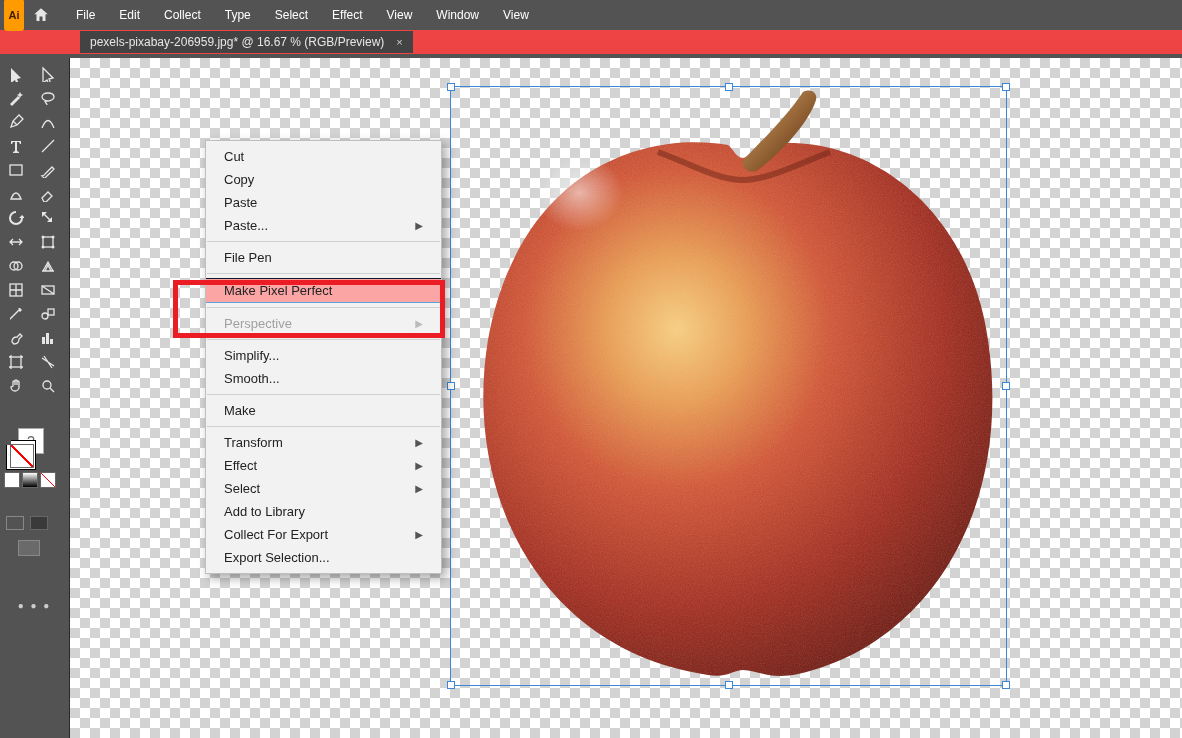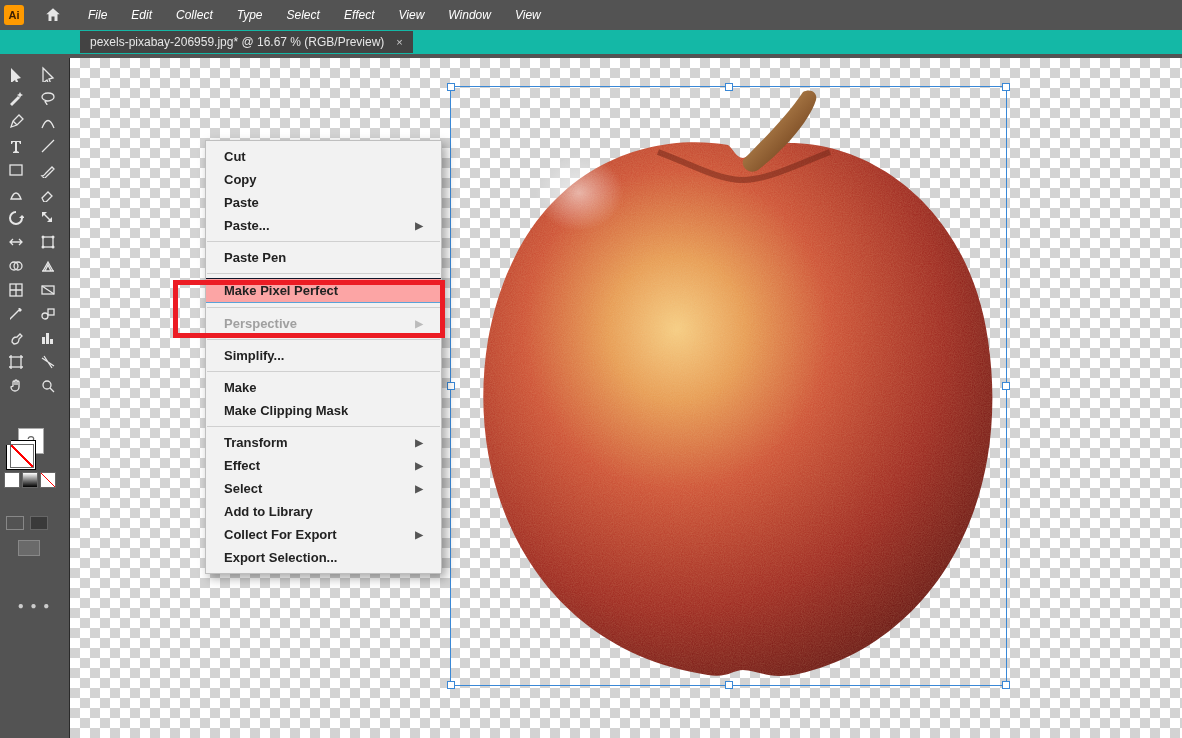--- a/index.html
+++ b/index.html
@@ -1,23 +1,23 @@
 <!DOCTYPE html>
 <html><head>
 <meta charset="utf-8">
 <style>
 * { margin: 0; padding: 0; box-sizing: border-box; font-family: "Segoe UI", Tahoma, sans-serif; }
 body { background: #535353; width: 1182px; height: 738px; overflow: hidden; user-select: none; }
 
 .topbar { height: 30px; background: #535353; display: flex; align-items: center; padding-left: 4px; color: #fff; font-size: 12px; }
-.topbar .logo { width: 20px; height: 20px; background: #ff9a00; border-radius: 3px; display: flex; align-items: center; justify-content: center; font-weight: bold; color: #3b1d00; font-size: 11px; margin-right: 20px; }
+.topbar .logo { width: 20px; height: 32px; background: #ff9a00; border-radius: 3px; display: flex; align-items: center; justify-content: center; font-weight: bold; color: #3b1d00; font-size: 11px; margin-right: 8px; }
 .topbar .home-icon { margin-right: 14px; display:flex; align-items:center; }
-.topbar .menu-item { padding: 6px 12px; cursor: default; font-style: italic; }
-
-.tabbar { height: 24px; background: #14b8a6; display: flex; align-items: center; padding-left: 80px; color: #e6e6e6; font-size: 12px; }
+.topbar .menu-item { padding: 6px 12px; cursor: default; }
+
+.tabbar { height: 24px; background: #ef4444; display: flex; align-items: center; padding-left: 80px; color: #e6e6e6; font-size: 12px; }
 .tabbar .tab { display: flex; align-items: center; gap: 12px; background: #434343; padding: 4px 10px; }
 .tab-close { color: #ccc; font-size: 11px; }
 
 .workspace { position: absolute; top: 58px; left: 0; right: 0; bottom: 0; display: flex; }
 .toolbar { width: 70px; background: #535353; position: relative; border-right: 1px solid #2a2a2a;}
 .toolbar-inner { display: flex; flex-wrap: wrap; padding-top: 4px; }
 .tool { width: 32px; height: 24px; display: flex; align-items: center; justify-content: center; color: #e6e6e6; }
 .tool svg { width: 16px; height: 16px; }
 .color-swatches { position: absolute; left: 4px; top: 376px;}
 .swatch-fill { width: 30px; height: 30px; background: #fff; border: 1px solid #000; position: relative; }
@@ -40,21 +40,21 @@
 }
 .selection-box { position:absolute; left:380px; top:28px; width:557px; height:600px; border:1px solid #3a88d6; }
 .sel-handle { position:absolute; width:8px; height:8px; background:#fff; border:1px solid #3a88d6; }
 .sh-tl{left:-4px;top:-4px;} .sh-tm{left:50%;top:-4px;margin-left:-4px;} .sh-tr{right:-4px;top:-4px;}
 .sh-ml{left:-4px;top:50%;margin-top:-4px;} .sh-mr{right:-4px;top:50%;margin-top:-4px;}
 .sh-bl{left:-4px;bottom:-4px;} .sh-bm{left:50%;bottom:-4px;margin-left:-4px;} .sh-br{right:-4px;bottom:-4px;}
 
 .apple { position:absolute; left:388px; top:32px; width:545px; height:590px; }
 
 .ctxmenu { position:absolute; left:135px; top:82px; width:237px; background:#f2f2f2; border:1px solid #bfbfbf; box-shadow: 4px 4px 10px rgba(0,0,0,.35); font-size:13px; color:#222; padding:4px 0;}
-.ctxmenu .mi { padding: 3px 18px; display:flex; justify-content:space-between; align-items:flex-end; line-height:17px;font-weight:bold;}
+.ctxmenu .mi { padding: 3px 18px; display:flex; justify-content:space-between; align-items:flex-end; line-height:17px;}
 .ctxmenu .sep { height:1px; background:#d0d0d0; margin:4px 1px;}
 .ctxmenu .mi.hl { background:#fca5a5; border-top:1px solid #0f172a; border-bottom:1px solid #5aa3d8;}
 .ctxmenu .mi.dis { color:#a0a0a0; }
 .ctxmenu .arrow { font-size:10px; color:#555;}
 .mi.dis .arrow{color:#bbb;}
 .red-hl { position:absolute; left:103px; top:222px; width:272px; height:58px; border:5px solid #ec1c24; pointer-events:none;}
 
 </style>
 </head>
 <body>
@@ -329,41 +329,41 @@
         </div>
       <div class="mi">
           <span>Paste</span>
         </div>
       <div class="mi">
           <span>Paste...</span>
           <span class="arrow">▶</span>
         </div>
       <div class="sep"></div>
       <div class="mi">
-          <span>Paste Pen</span>
+          <span>File Pen</span>
         </div>
       <div class="sep"></div>
       <div class="mi hl">
           <span>Make Pixel Perfect</span>
         </div>
       <div class="sep"></div>
       <div class="mi dis">
           <span>Perspective</span>
           <span class="arrow">▶</span>
         </div>
       <div class="sep"></div>
       <div class="mi">
           <span>Simplify...</span>
         </div>
+      <div class="mi">
+          <span>Smooth...</span>
+        </div>
       <div class="sep"></div>
       <div class="mi">
           <span>Make</span>
-        </div>
-      <div class="mi">
-          <span>Make Clipping Mask</span>
         </div>
       <div class="sep"></div>
       <div class="mi">
           <span>Transform</span>
           <span class="arrow">▶</span>
         </div>
       <div class="mi">
           <span>Effect</span>
           <span class="arrow">▶</span>
         </div>

